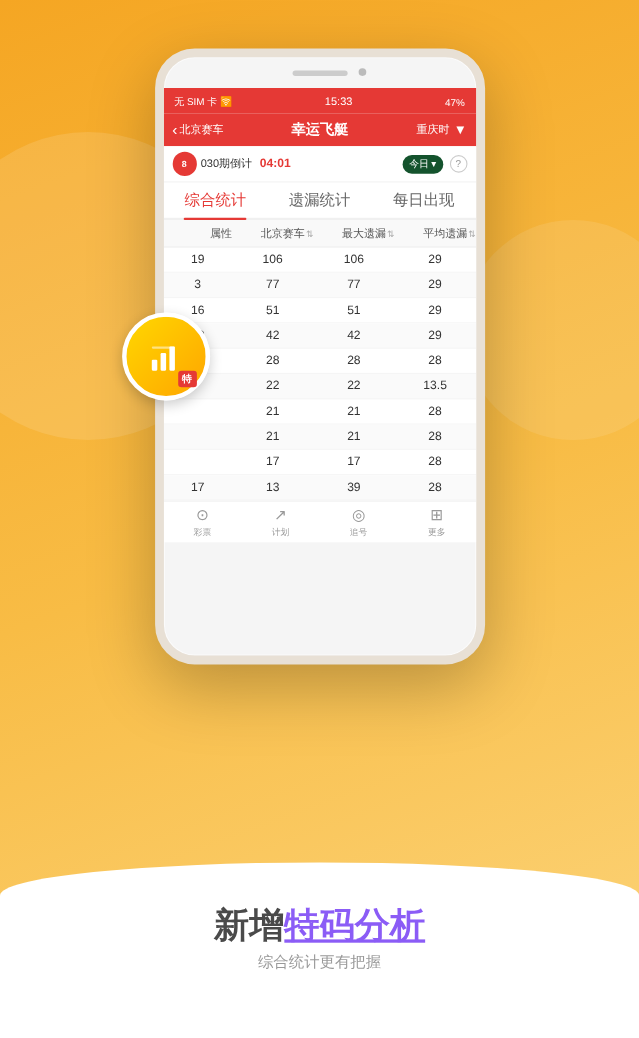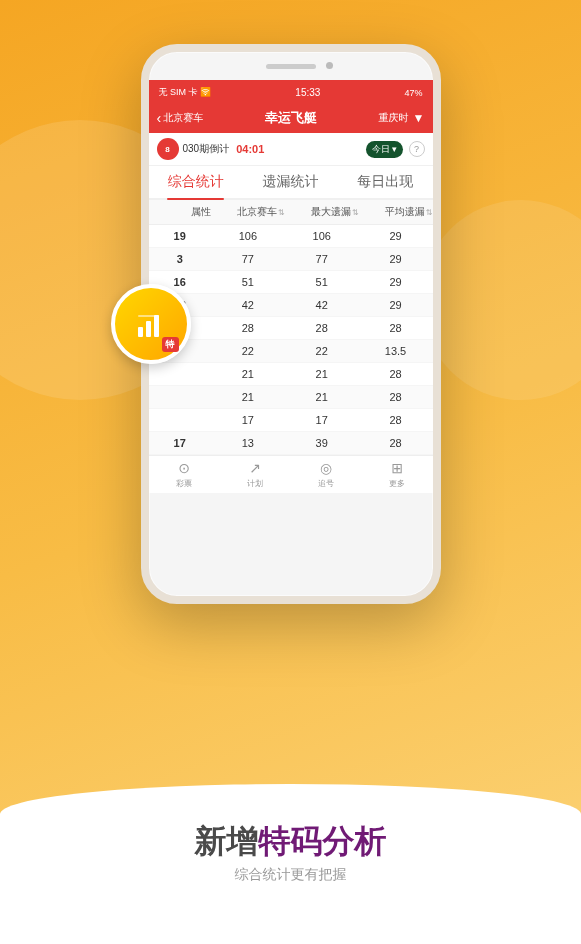--- a/index.html
+++ b/index.html
@@ -252,21 +252,21 @@
       display: flex;
       border-bottom: 1px solid #f5f5f5;
       padding: 5px 0;
     }
     .table-row:nth-child(even) { background: #fafafa; }
     .td {
       font-size: 11px;
       color: #333;
       text-align: center;
     }
-    .td-attr { flex: 0 0 22%; font-weight: 700; }
+    .td-attr { flex: 0 0 22%; font-weight: 400; }
     .td-current { flex: 0 0 26%; }
     .td-max { flex: 0 0 26%; }
     .td-avg { flex: 0 0 26%; }
 
     
     .bottom-nav {
       display: flex;
       background: white;
       border-top: 1px solid #eee;
       padding: 4px 0;
@@ -327,21 +327,22 @@
       text-align: center;
       z-index: 3;
     }
     .main-title {
       font-size: 32px;
       font-weight: bold;
       color: #4a4a4a;
       line-height: 1.2;
     }
     .main-title .highlight {
-      color: #701a75;
+      color: #8b5cf6;
+      text-decoration: underline;
     }
     .sub-title {
       font-size: 14px;
       color: #999;
       margin-top: 6px;
     }
 
     
     .bottom-wave {
       position: absolute;

